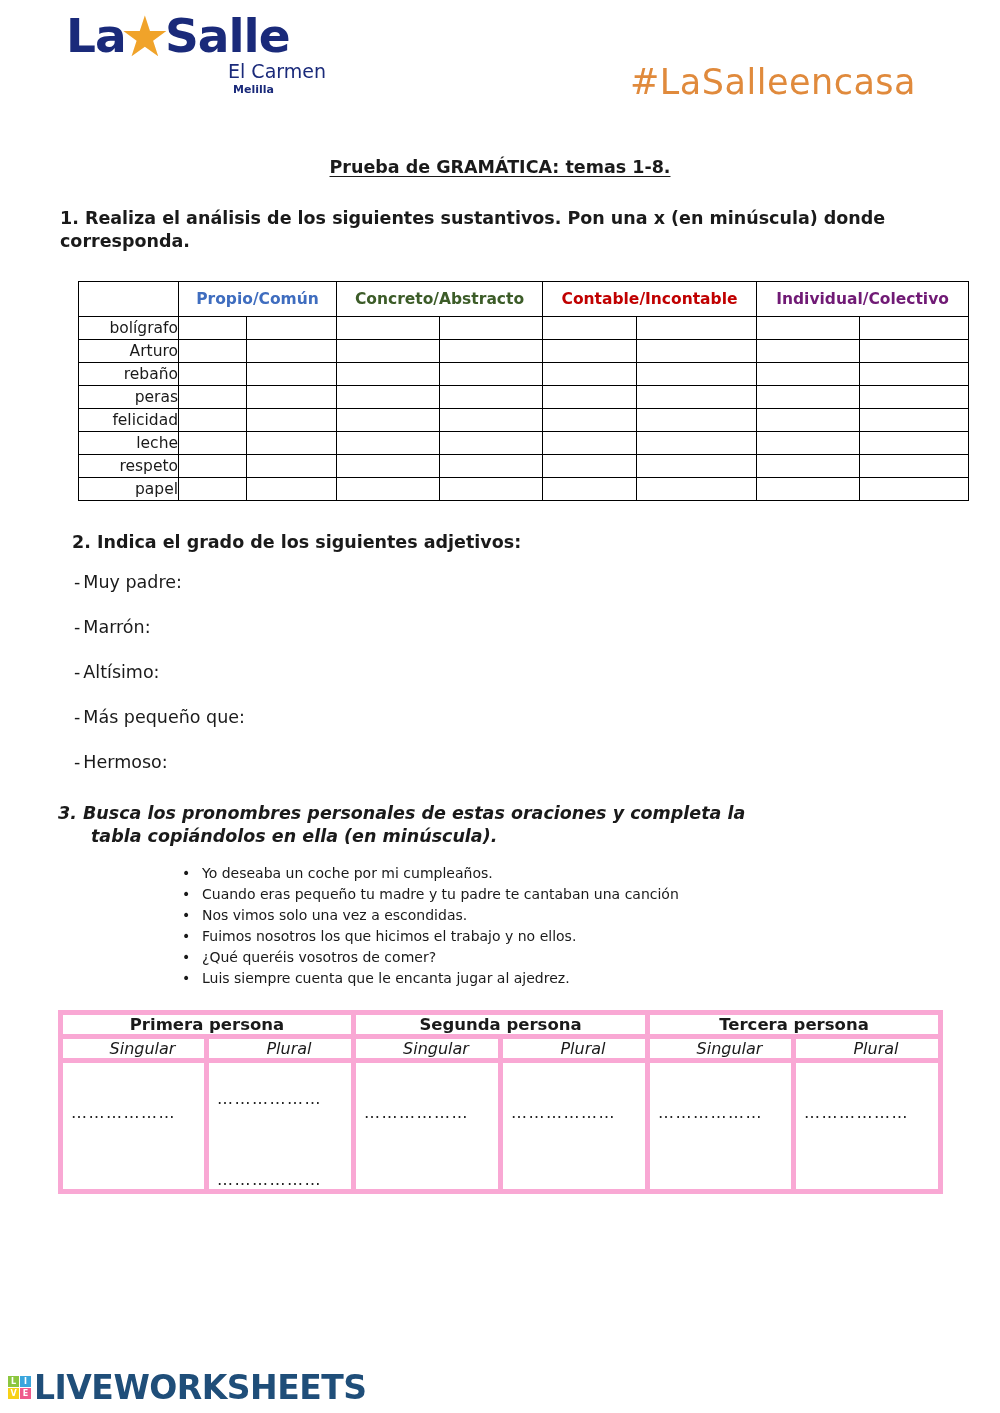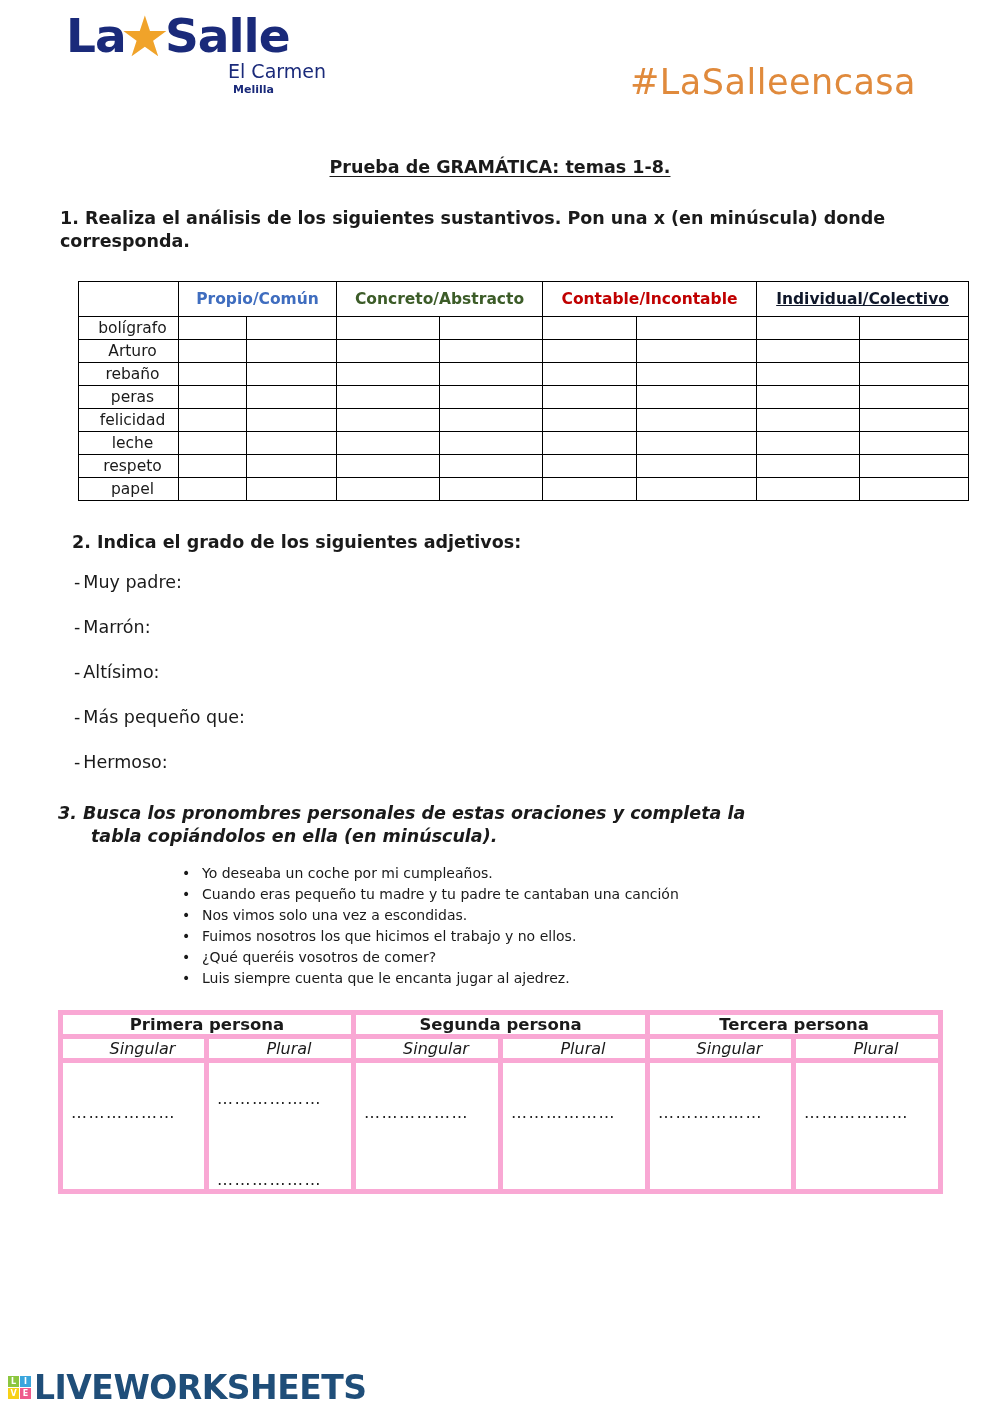--- a/index.html
+++ b/index.html
@@ -120,28 +120,28 @@
     font-weight: bold;
     text-align: center;
     height: 35px;
     padding: 0 2px;
     white-space: nowrap;
   }
   table.t1 th.corner { border: 1px solid #000; }
   table.t1 td.lbl {
     font-size: 15.5px;
     font-weight: normal;
-    text-align: center;
+    text-align: right;
     padding-left: 8px;
     height: 23px;
   }
   .c-blue   { color: #3f6dbf; }
   .c-green  { color: #3c5c28; }
   .c-red    { color: #c00000; }
-  .c-gold   { color: #0f172a; text-decoration: underline; }
+  .c-gold   { color: #701a75; }
 
   
   .adj-list { margin: 18px 0 0 0; padding-left: 44px; }
   .adj-item {
     font-size: 17.5px;
     margin-bottom: 25px;
     white-space: nowrap;
   }
   .adj-item .dash { margin-right: 3px; }
 

